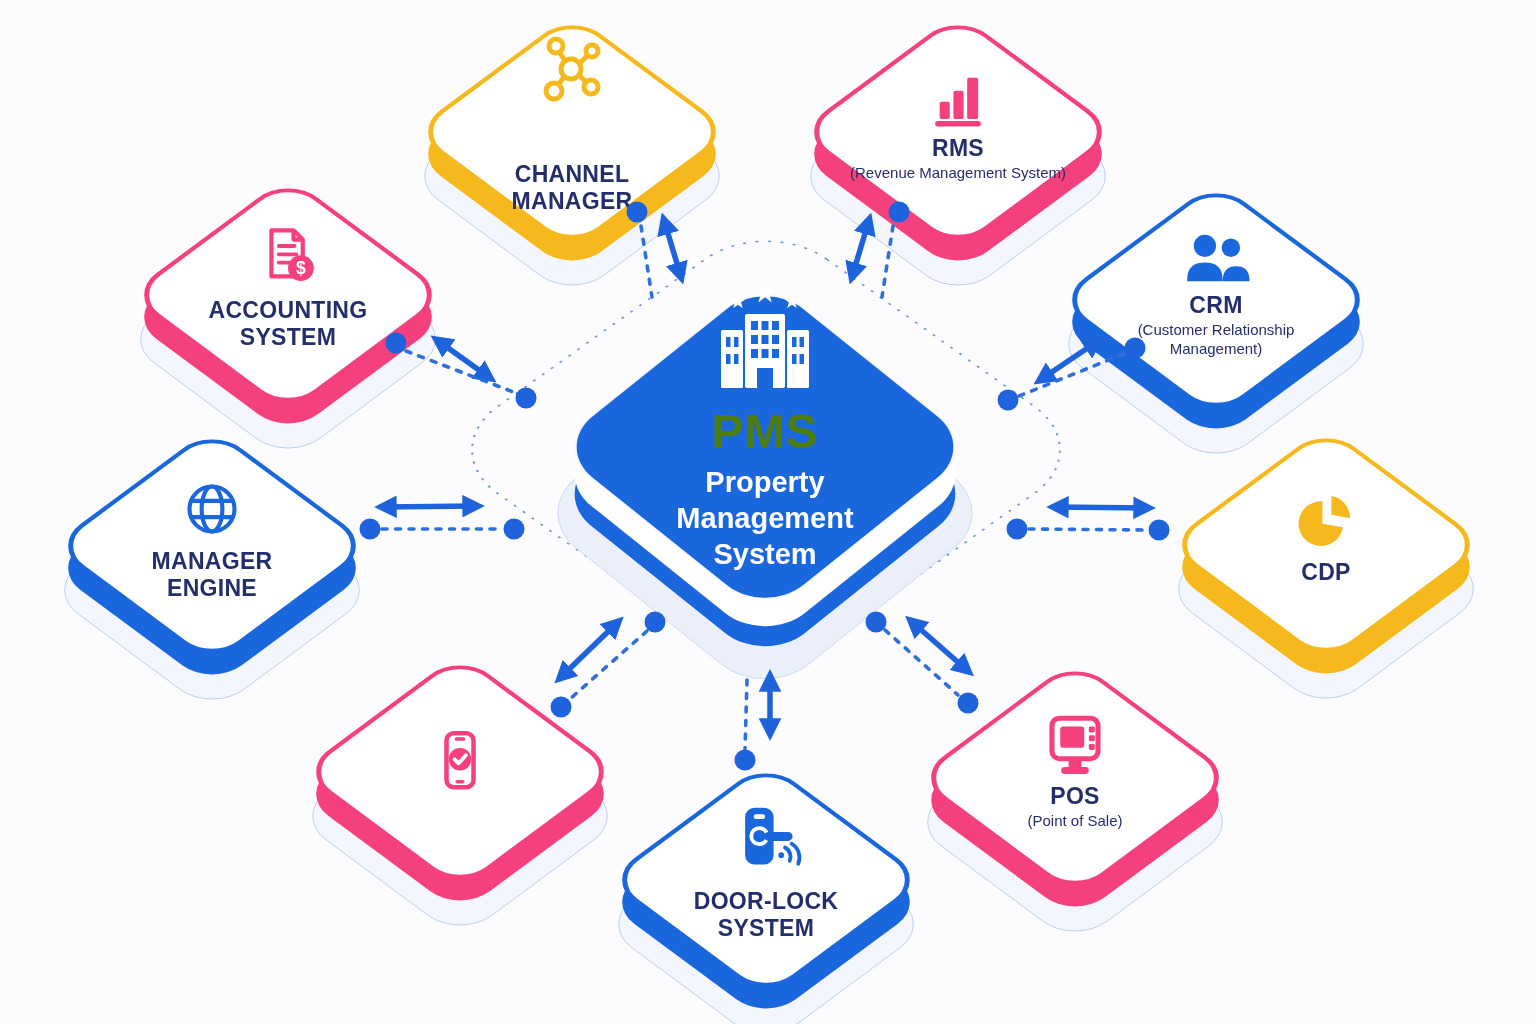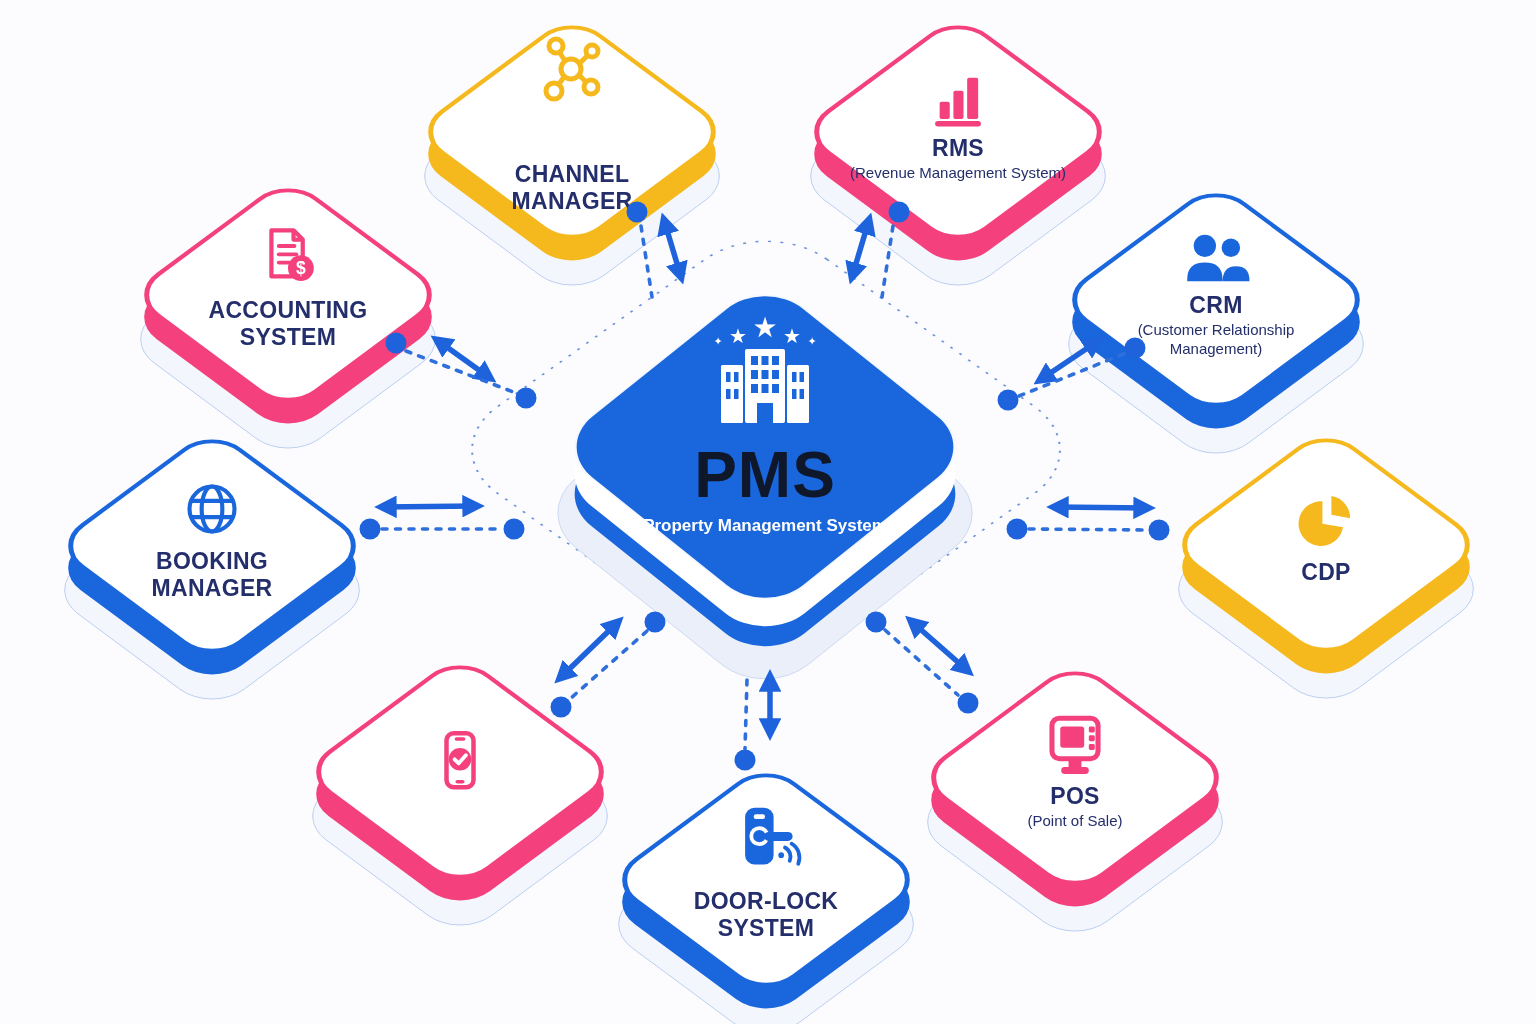--- a/index.html
+++ b/index.html
@@ -61,22 +61,22 @@
   .node-center .shadow{width:330px;height:330px;border-radius:62px;background:#ebeff9;
     border:1.5px solid #ccd9f2;transform:translate(-50%,-50%) translateY(66px) scaleY(.8) rotate(45deg);}
   .node-center .slab-bottom{background:var(--blue);
     transform:translate(-50%,-50%) translateY(47px) scaleY(.8) rotate(45deg);}
   .node-center .slab-mid{background:var(--white);
     transform:translate(-50%,-50%) translateY(27px) scaleY(.8) rotate(45deg);}
   .node-center .face{background:var(--blue);border:2.5px solid rgba(255,255,255,.95);
     transform:translate(-50%,-50%) scaleY(.8) rotate(45deg);}
   .node-center .content{position:absolute;inset:0;display:flex;flex-direction:column;
     align-items:center;justify-content:center;transform:translateY(-22px);text-align:center;}
-  .node-center .pms-title{font-size:64px;font-weight:800;color:#0f172a;letter-spacing:1px;line-height:1;margin-top:14px;}
-  .node-center .pms-subtitle{font-size:17px;font-weight:600;color:#fff;line-height:1.25;max-width:255px;margin-top:8px;}
+  .node-center .pms-title{font-size:48px;font-weight:800;color:#4d7c0f;letter-spacing:1px;line-height:1;margin-top:14px;}
+  .node-center .pms-subtitle{font-size:29px;font-weight:600;color:#fff;line-height:1.25;max-width:255px;margin-top:8px;}
 </style>
 </head>
 <body>
 
 <svg class="layer" id="ring-layer">
   <rect x="-233" y="-233" width="466" height="466" rx="86" fill="none" stroke="#6a93dd" stroke-width="2" stroke-dasharray="3 9.5" transform="translate(766 450) scale(1 .71) rotate(45)"></rect>
 </svg>
 
 <div class="node n-channel accent-yellow">
   <div class="d shadow"></div>
@@ -215,21 +215,21 @@
   <div class="d face"></div>
   <div class="content">
     <span class="icon">
       <svg width="72" height="70" viewBox="0 0 80 76" fill="none" stroke="currentColor" stroke-width="4.6">
         <circle cx="40" cy="38" r="25"></circle>
         <ellipse cx="40" cy="38" rx="11.5" ry="25"></ellipse>
         <line x1="17" y1="29" x2="63" y2="29"></line>
         <line x1="17" y1="47" x2="63" y2="47"></line>
       </svg>
     </span>
-    <div class="title">BOOKING MANAGER</div>
+    <div class="title">MANAGER ENGINE</div>
   </div>
 </div>
 
 <div class="node n-accounting accent-pink">
   <div class="d shadow"></div>
   <div class="d side"></div>
   <div class="d face"></div>
   <div class="content">
     <span class="icon">
       <svg width="74" height="70" viewBox="0 0 80 76" fill="none">

